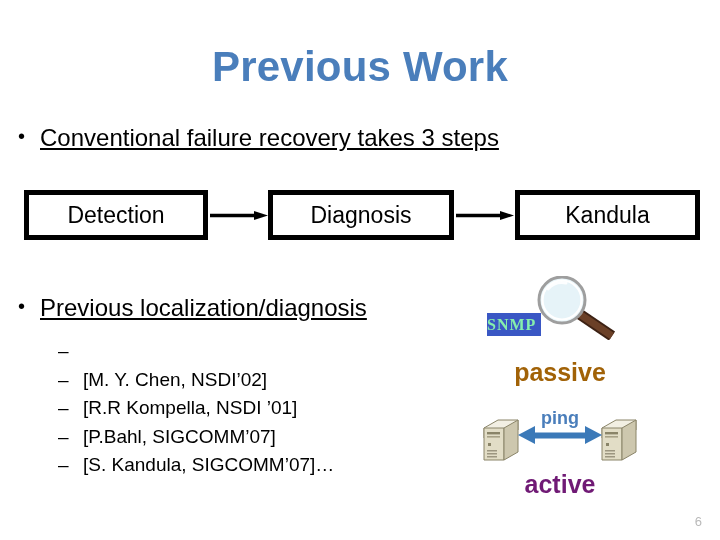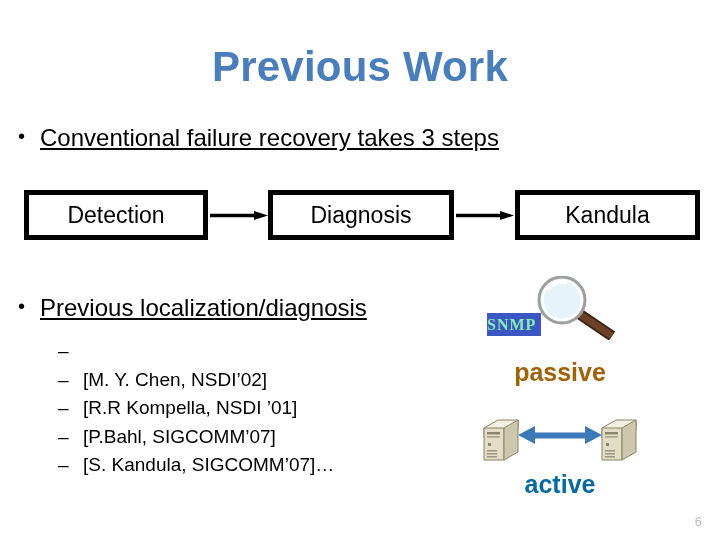--- a/index.html
+++ b/index.html
@@ -155,21 +155,21 @@
   }
 
   #label-active {
     position: absolute;
     left: 455px;
     top: 470px;
     width: 210px;
     text-align: center;
     font-size: 25px;
     font-weight: bold;
-    color: #0369a1;
+    color: #701a75;
   }
 
   #page-number {
     position: absolute;
     right: 18px;
     bottom: 11px;
     font-size: 13px;
     color: #b9b9b9;
   }
 </style>
@@ -241,20 +241,21 @@
   <svg id="magnifier" viewBox="0 0 96 64">
     <line x1="47" y1="35" x2="84" y2="60" stroke="#3d2214" stroke-width="11" stroke-linecap="butt"></line>
     <line x1="47" y1="35" x2="84" y2="60" stroke="#6b4027" stroke-width="7" stroke-linecap="butt"></line>
     <circle cx="34" cy="24" r="23" fill="#eaf6fa" stroke="#9e9e9e" stroke-width="3"></circle>
     <circle cx="34" cy="24" r="19.5" fill="#e6f3f8" stroke="#ffffff" stroke-width="2.2"></circle>
     <path d="M 20 13 A 19 19 0 0 1 38 7" fill="none" stroke="#ffffff" stroke-width="3" stroke-linecap="round" opacity="0.9"></path>
   </svg>
 
   <div id="label-passive">passive</div>
 
+  <div id="label-ping">ping</div>
 
   <svg id="ping-diagram" viewBox="0 0 164 48">
 
     <g>
       <polygon points="6,12 20,4 40,4 40,14 26,22 6,22" fill="#f2efe3" stroke="#8a8468" stroke-width="1"></polygon>
       <polygon points="6,12 26,12 26,44 6,44" fill="#e2ddc6" stroke="#8a8468" stroke-width="1"></polygon>
       <polygon points="26,12 40,4 40,36 26,44" fill="#cdc7ae" stroke="#8a8468" stroke-width="1"></polygon>
       <rect x="9" y="16" width="13" height="2.4" fill="#8a8468"></rect>
       <rect x="9" y="20" width="13" height="1.6" fill="#a7a187"></rect>
       <rect x="10" y="27" width="3" height="3" fill="#8a8468"></rect>

